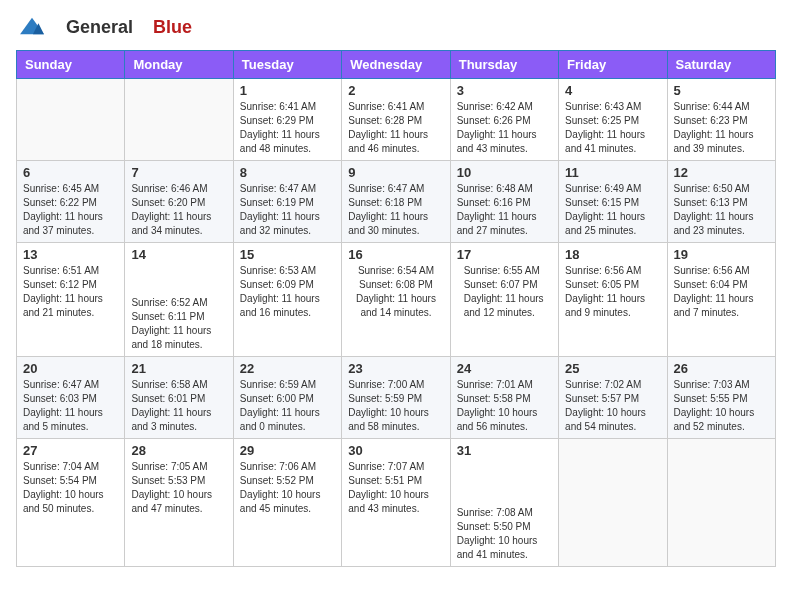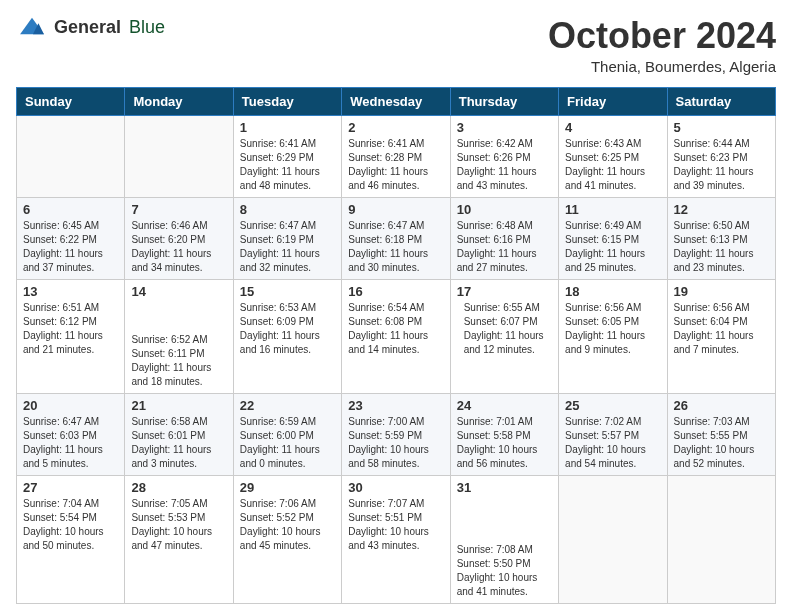--- a/index.html
+++ b/index.html
@@ -12,21 +12,21 @@
     }
     .header {
       display: flex;
       justify-content: space-between;
       align-items: flex-start;
       margin-bottom: 12px;
     }
     .logo {
       display: flex;
       align-items: center;
-      gap: 8px;
+      gap: 20px;
     }
     .logo-icon {
       width: 28px;
       height: 22px;
       margin-left: 2px;
     }
     .title-block {
       text-align: right;
     }
     .month-title {
@@ -38,21 +38,21 @@
     .location-title {
       font-size: 15px;
       color: #333;
       margin-top: 2px;
     }
     table {
       width: 100%;
       border-collapse: collapse;
     }
     thead th {
-      background-color: #0c4a6e;
+      background-color: #8b5cf6;
       color: #fff;
       font-size: 13px;
       font-weight: bold;
       padding: 6px 8px;
       text-align: left;
       border: 1px solid #2d7cc1;
     }
     tbody td {
       border: 1px solid #ccc;
       vertical-align: top;
@@ -84,25 +84,21 @@
 </head>
 <body>
 
 <div class="header">
   <div class="logo">
     <svg class="logo-icon" viewBox="0 0 30 24" xmlns="http://www.w3.org/2000/svg">
       <polygon points="15,2 28,20 2,20" fill="#2d7cc1"></polygon>
       <polygon points="22,8 28,20 16,20" fill="#1a5fa0"></polygon>
     </svg>
     <span style="font-size:18px;font-weight:bold;color:#333;">General</span>
-      <span style="font-size:18px;font-weight:normal;color:#14532d;">Blue</span>
-  </div>
-  <div class="title-block">
-    <div class="month-title">October 2024</div>
-    <div class="location-title">Thenia, Boumerdes, Algeria</div>
+      <span style="font-size:18px;font-weight:bold;color:#b91c1c;">Blue</span>
   </div>
 </div>
 
 <table>
   <thead>
     <tr>
     <th>Sunday</th>
         <th>Monday</th>
         <th>Tuesday</th>
         <th>Wednesday</th>
@@ -204,21 +200,21 @@
 Daylight: 11 hours and 18 minutes.</div>
         </td>
         <td>
           <span class="day-number">15</span>
           <div class="day-info" style="white-space: pre-line;">Sunrise: 6:53 AM
 Sunset: 6:09 PM
 Daylight: 11 hours and 16 minutes.</div>
         </td>
         <td>
           <span class="day-number">16</span>
-          <div class="day-info" style="white-space: pre-line;">Sunrise: 6:54 AM
+          <div class="day-info" style="white-space: pre-line; text-align: center;">Sunrise: 6:54 AM
 Sunset: 6:08 PM
 Daylight: 11 hours and 14 minutes.</div>
         </td>
         <td>
           <span class="day-number">17</span>
           <div class="day-info" style="white-space: pre-line; margin-left: 7px;">Sunrise: 6:55 AM
 Sunset: 6:07 PM
 Daylight: 11 hours and 12 minutes.</div>
         </td>
         <td>

